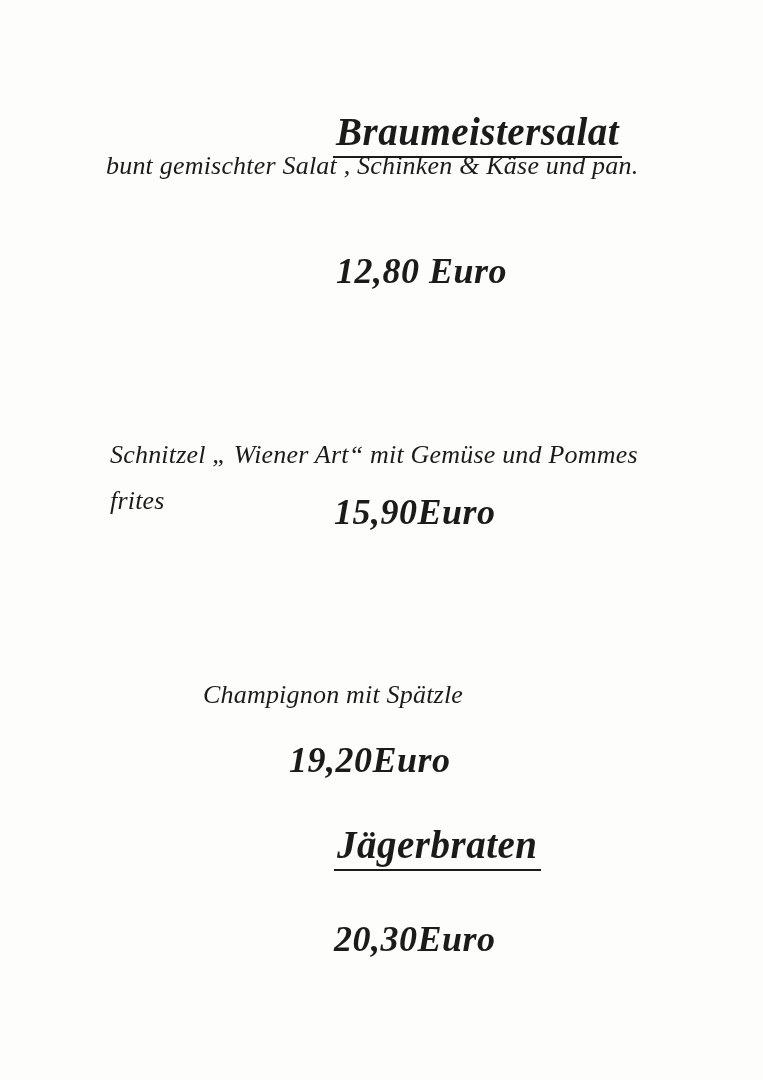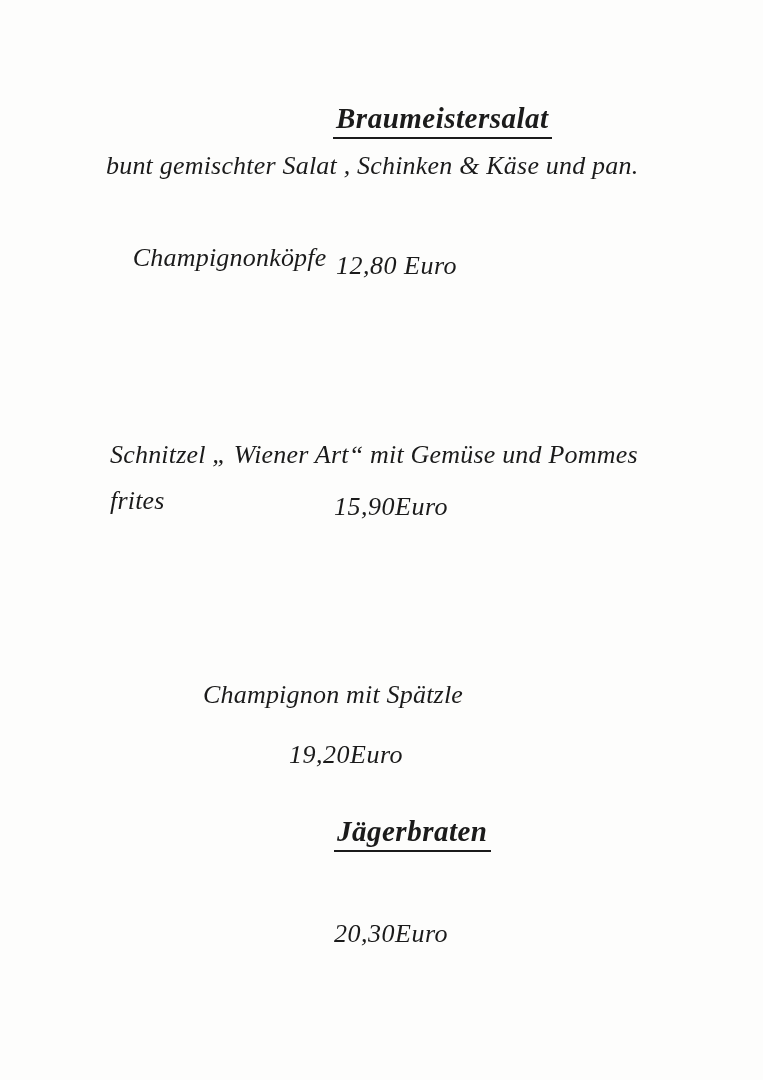--- a/index.html
+++ b/index.html
@@ -13,39 +13,40 @@
     height: 1080px;
     margin: 0 auto;
     background: #fdfdfc;
     color: #1b1b1b;
     font-family: "Liberation Serif", "DejaVu Serif", serif;
     font-style: italic;
     overflow: hidden;
   }
   .abs { position: absolute; white-space: pre-wrap; }
   .title {
-    font-size: 29px;
+    font-size: 39px;
     font-weight: bold;
     letter-spacing: 0.5px;
     line-height: 1.1;
   }
   .title .u {
     display: inline-block;
     border-bottom: 2px solid #1b1b1b;
     padding: 0 3px 2px 3px;
   }
   .desc {
     font-size: 26px;
     line-height: 46px;
     letter-spacing: 0.2px;
   }
   .price {
-    font-size: 26px;
+    font-size: 36px;
     line-height: 1.15;
     letter-spacing: 0.5px;
+    font-weight: bold;
   }
   
   .t1 { left: 333px; top: 79px;  }
   .d1 { left: 106px; top: 143px; width: 560px; }
   .p1 { left: 336px; top: 251px; }
 
   .t2 { left: 334px; top: 365px; }
   .d2 { left: 110px; top: 432px; width: 580px; }
   .p2 { left: 334px; top: 492px; }
 
@@ -57,21 +58,21 @@
   .d4 { left: 104px; top: 856px; width: 600px; }
   .p4 { left: 334px; top: 919px; }
 </style>
 </head>
 <body>
 
 <div class="page">
 
   <h2 class="abs title t1"><span class="u">Braumeistersalat</span></h2>
   <div class="abs desc d1"><span>bunt gemischter Salat , Schinken &amp; Käse und pan.</span><br>
-    <span>Champignonköpfe</span></div>
+    </div>
   <div class="abs price p1">12,80 Euro</div>
 
   <div class="abs desc d2"><span>Schnitzel „ Wiener Art“ mit Gemüse und Pommes frites</span></div>
   <div class="abs price p2">15,90Euro</div>
 
   <div class="abs desc d3"><span>Champignon mit Spätzle</span></div>
   <div class="abs price p3">19,20Euro</div>
 
   <h2 class="abs title t4"><span class="u">Jägerbraten</span></h2>
   <div class="abs price p4">20,30Euro</div>

